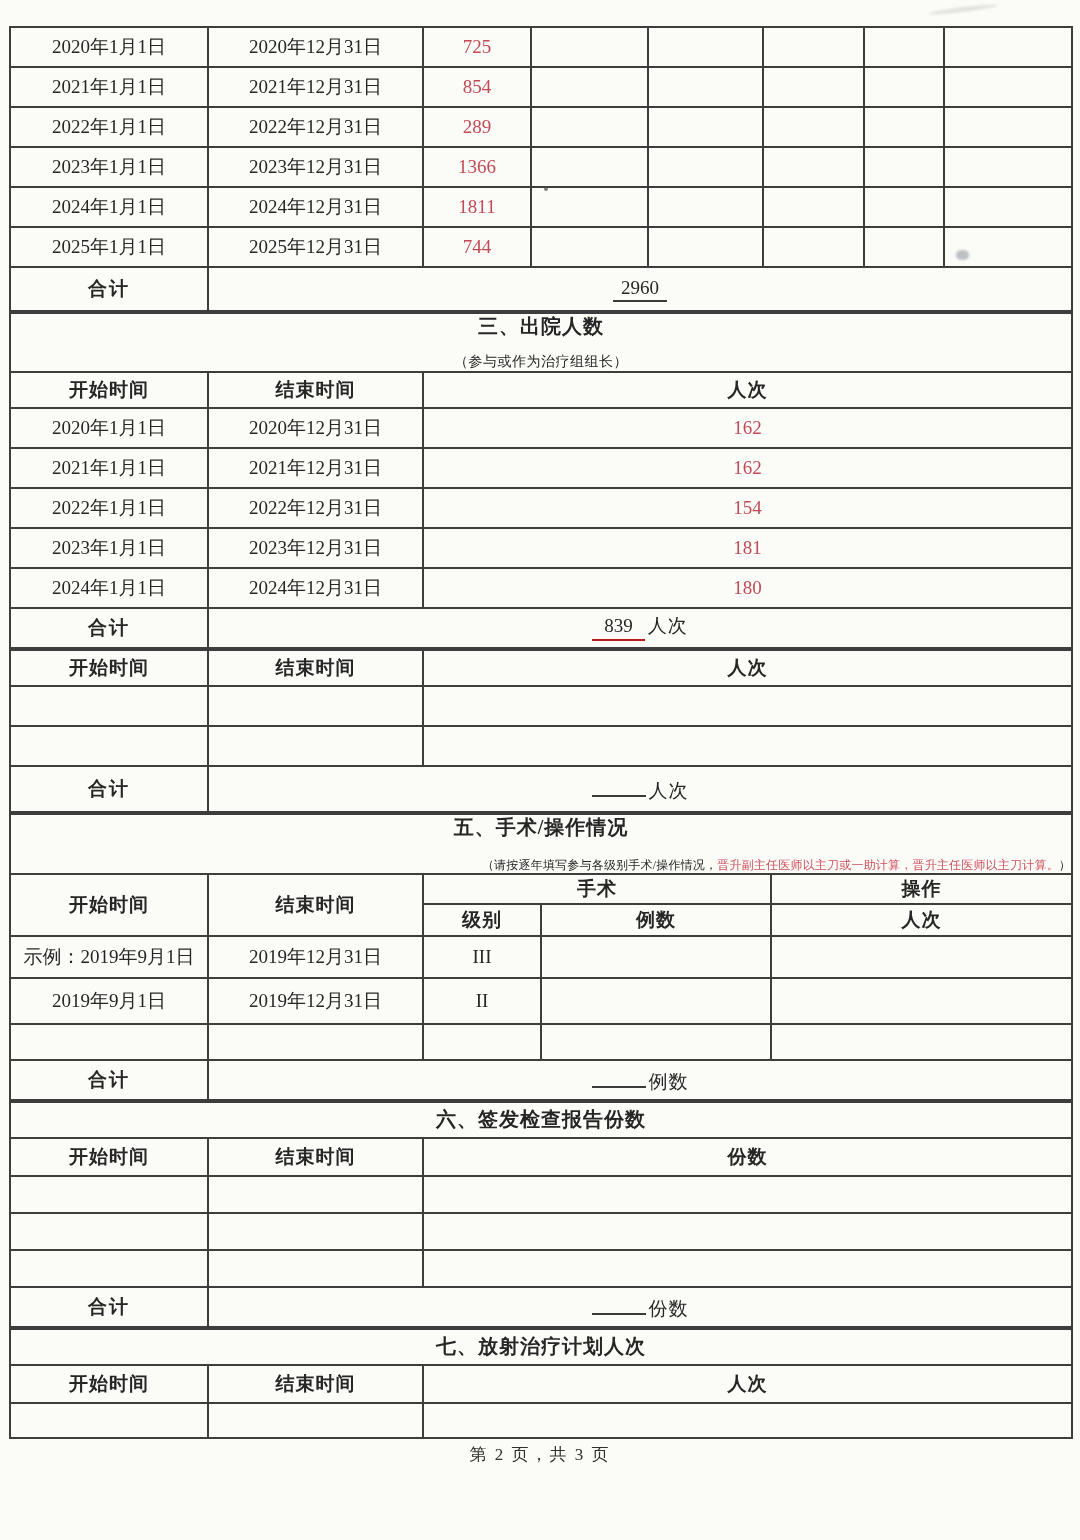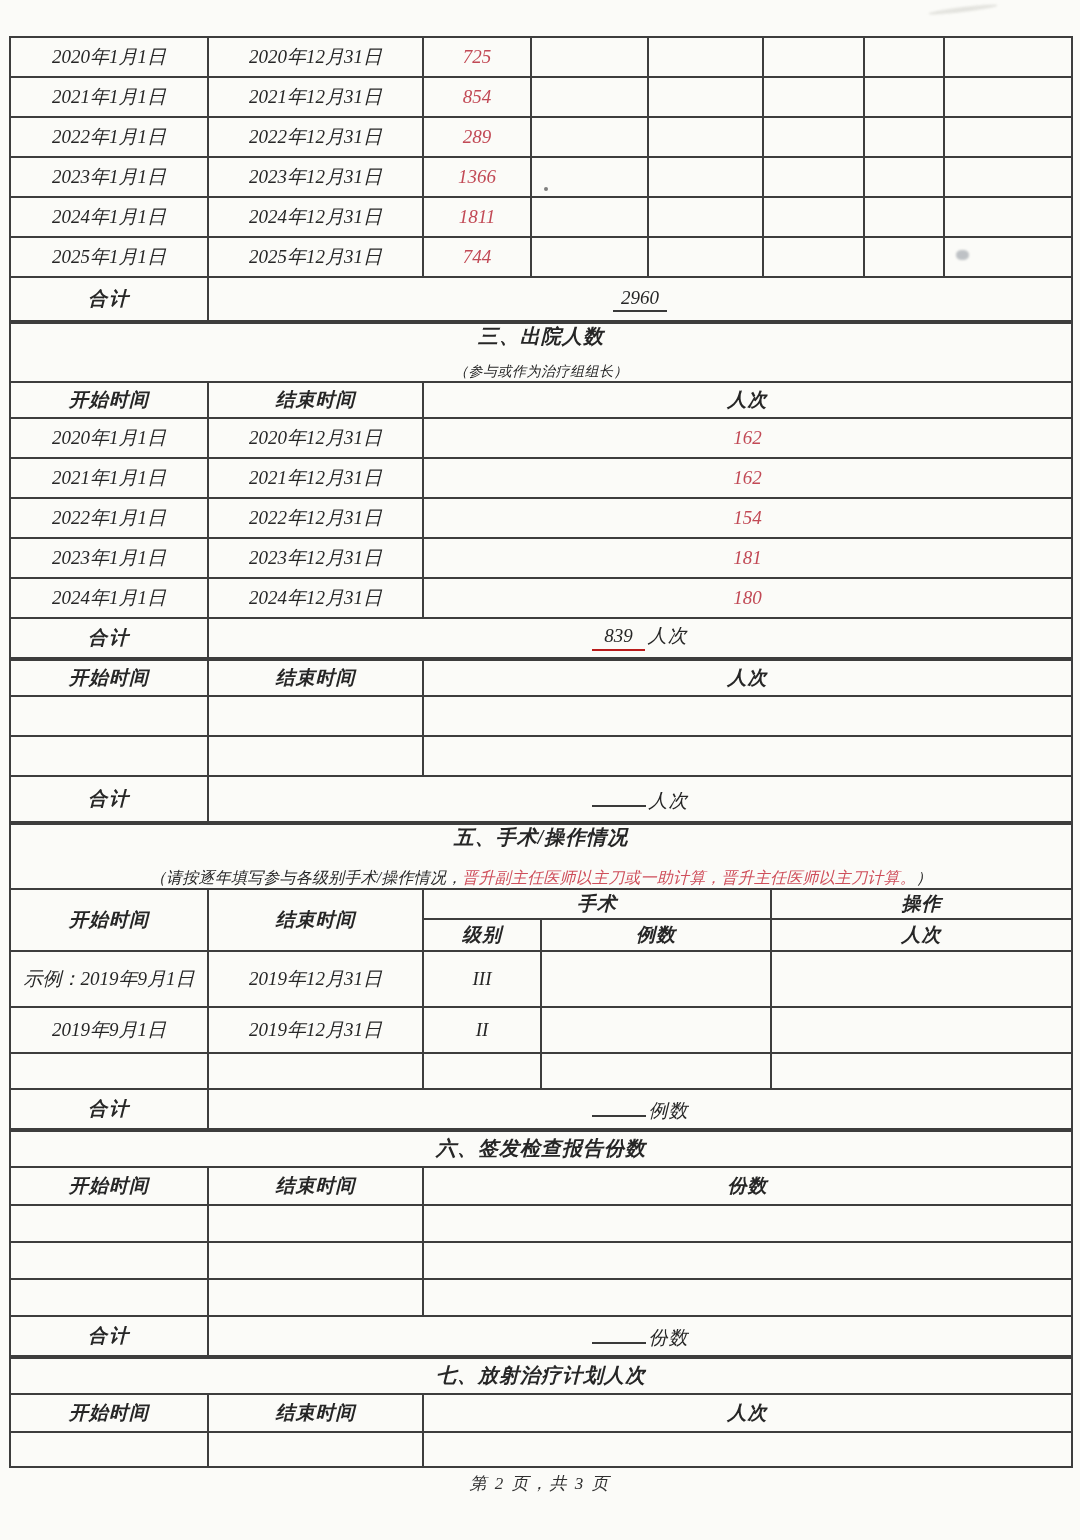--- a/index.html
+++ b/index.html
@@ -1,34 +1,34 @@
 <!DOCTYPE html>
 <html><head>
 <meta charset="utf-8">
 <style>
   html,body{margin:0;padding:0;}
   body{
     width:1080px;height:1540px;overflow:hidden;
     background:#fbfbf8;color:#262626;
     font-family:"Liberation Serif","DejaVu Serif",serif;
   }
-  .page{position:relative;padding:36px 0 0 9px;font-style:italic;}
+  .page{position:relative;padding:26px 0 0 9px;}
   table.grid{border-collapse:collapse;table-layout:fixed;width:1062px;background:transparent;}
   table.grid td{
     border:2px solid #3d3d3d;padding:0;text-align:center;vertical-align:middle;
     font-size:19px;overflow:hidden;line-height:1.25;
   }
   
   .h30{height:30px}.h32{height:32px}.h35{height:35px}.h36{height:36px}.h37{height:37px}
-  .h38{height:38px}.h40{height:40px}.h42{height:56px}.h44{height:44px}.h46{height:46px}.h54{height:54px}.h56{height:56px}
+  .h38{height:38px}.h40{height:40px}.h42{height:42px}.h44{height:44px}.h46{height:46px}.h54{height:54px}.h56{height:56px}
   .red{color:#c24a56;}
   .num-r{text-align:right;padding-right:4px;}
   .sec-title{font-weight:bold;font-size:20px;letter-spacing:1px;}
   .sec-sub{font-size:14px;margin-top:14px;letter-spacing:.5px;}
-  .note-line{font-size:16px;margin-top:18px;letter-spacing:.2px;}
+  .note-line{font-size:12px;margin-top:18px;letter-spacing:.2px;text-align:right;}
   .note-red{color:#cf4f5b;}
   .head-cell{font-weight:bold;font-size:20px;letter-spacing:1px;}
   .total-label{font-weight:bold;font-size:20px;letter-spacing:2px;}
   .u{border-bottom:2px solid #b91c1c;padding:0 12px 1px;display:inline-block;}
   .u-tight{border-bottom:2px solid #3a3a3a;padding:0 8px 1px;display:inline-block;}
   .blank{display:inline-block;width:54px;height:1.05em;border-bottom:2px solid #3a3a3a;vertical-align:baseline;}
   .unit{margin-left:3px;letter-spacing:1px;}
   .example{font-size:17.5px;}
   .footer{width:1062px;text-align:center;font-size:17px;margin-top:4px;letter-spacing:2px;color:#303030;}
   

